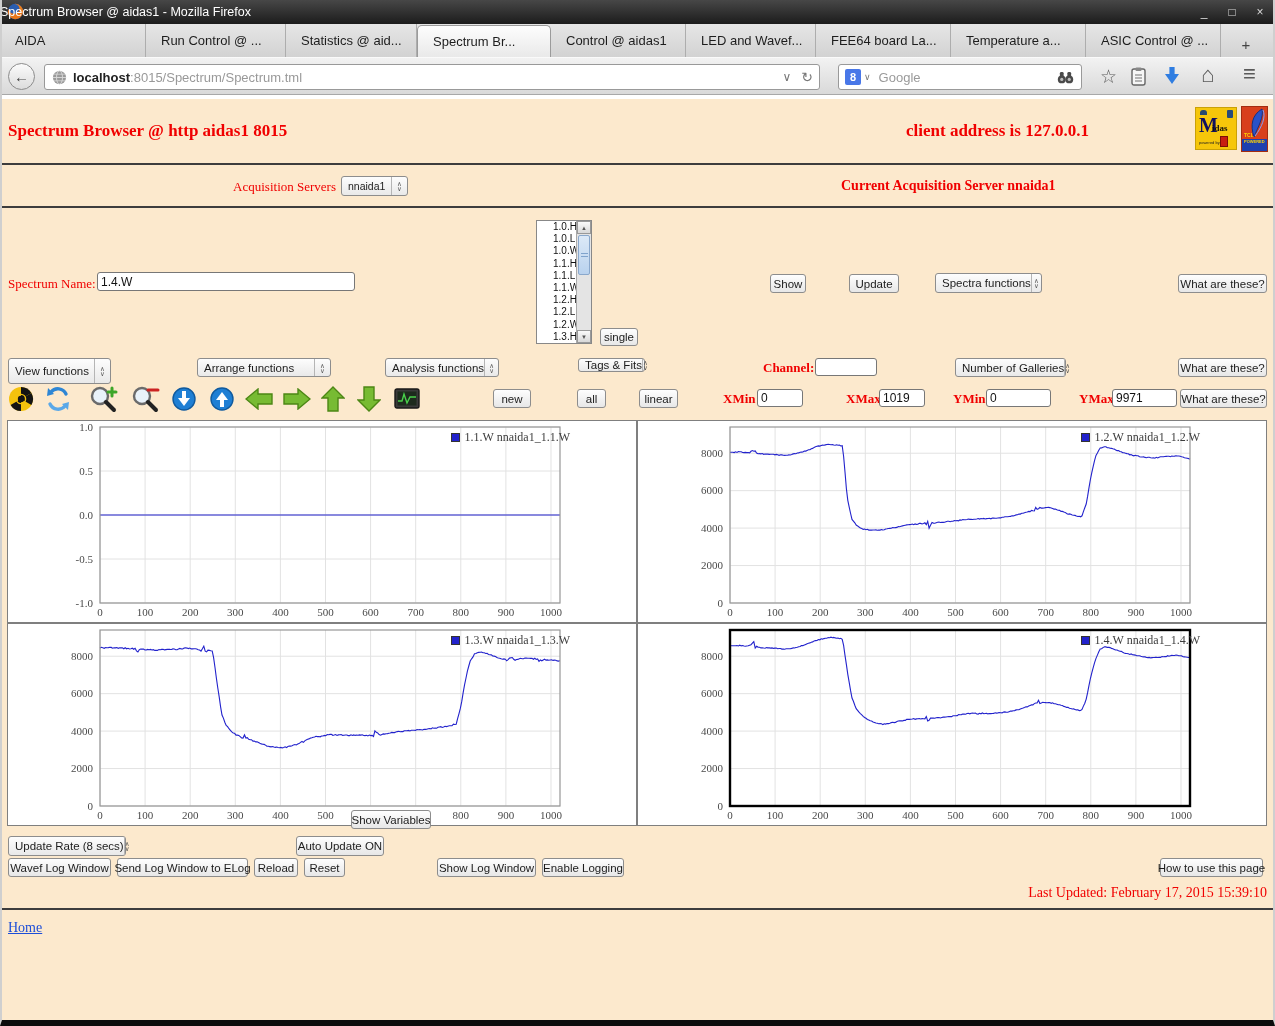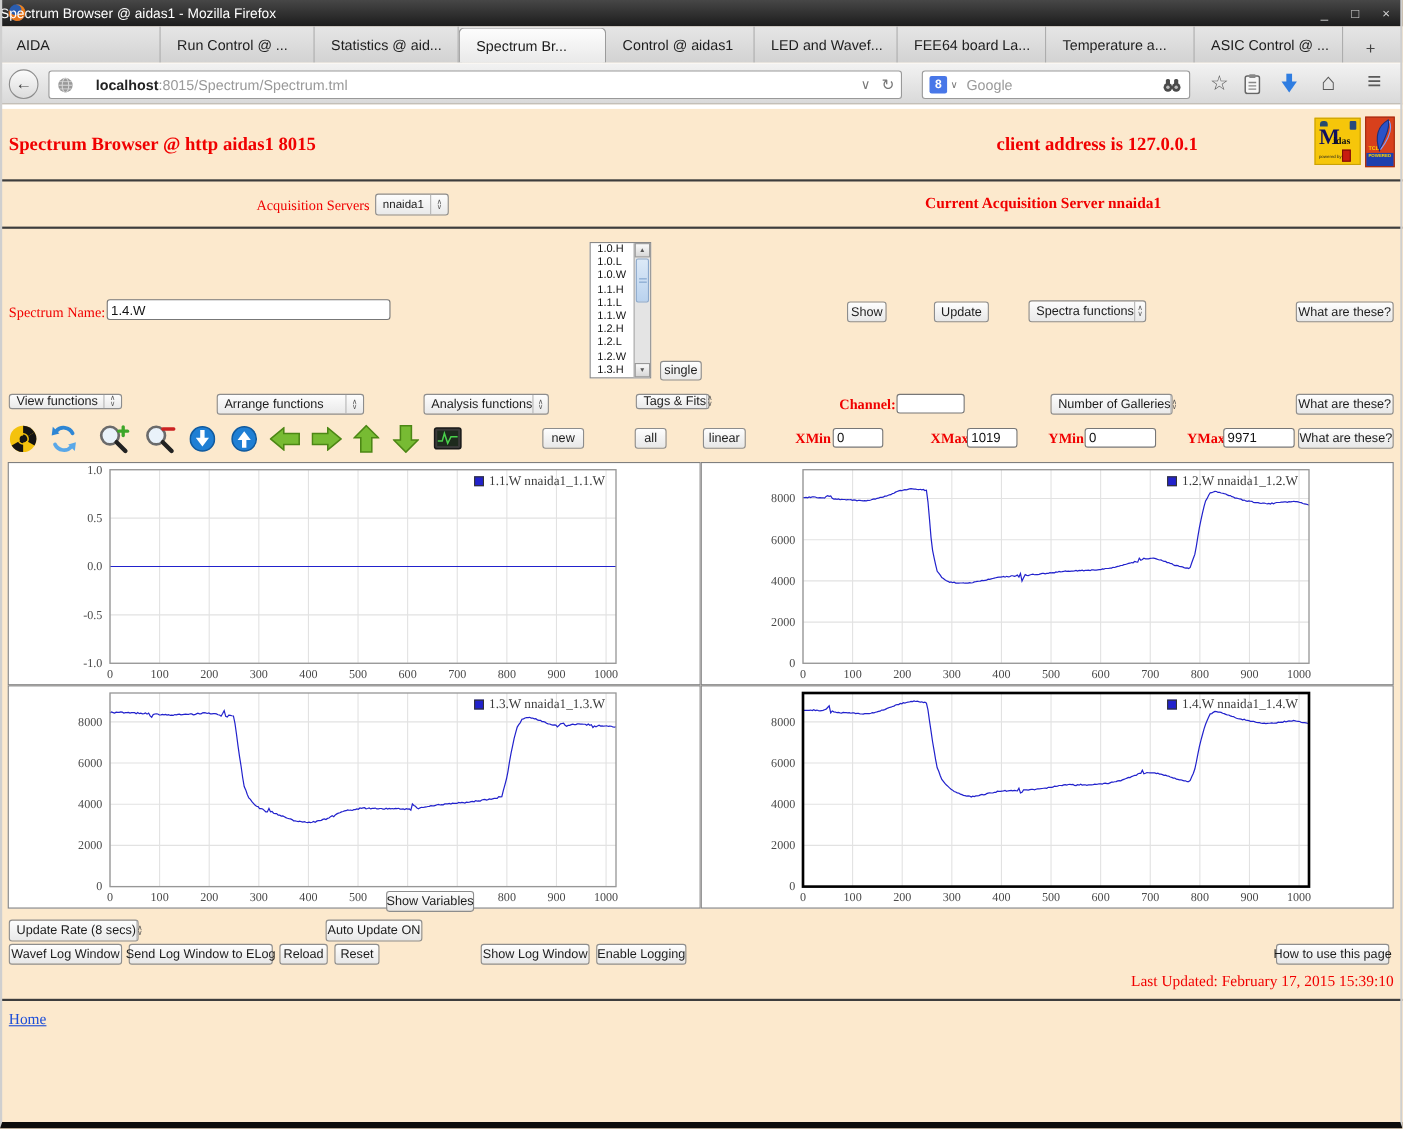--- a/index.html
+++ b/index.html
@@ -26,21 +26,21 @@
   .tab-plus { width:34px; height:26px; margin-left:8px; display:flex; align-items:center; justify-content:center;
     font-size:15px; color:#444; }
 
   .navbar { position:absolute; left:0; top:57px; width:1275px; height:38px;
     background:linear-gradient(#f2f2f2,#d9d9d9); border-top:1px solid #fafafa; border-bottom:1px solid #a8a8a8; }
   .back-btn { position:absolute; left:8px; top:5px; width:27px; height:27px; border-radius:50%;
     border:1px solid #8c8c8c; background:linear-gradient(#fbfbfb,#dcdcdc); color:#444;
     font-size:15px; font-weight:bold; display:flex; align-items:center; justify-content:center; }
   .url-box { position:absolute; left:44px; top:6px; width:776px; height:26px; background:#fff;
     border:1px solid #999; border-radius:3px; display:flex; align-items:center; font-size:13px; }
-  .url-host { color:#222; font-weight:bold; margin-left:20px; }
+  .url-host { color:#222; font-weight:bold; margin-left:6px; }
   .url-path { color:#999; }
   .url-right { position:absolute; right:6px; display:flex; gap:10px; color:#777; font-size:12px; align-items:center; }
   .search-box { position:absolute; left:838px; top:6px; width:244px; height:26px; background:#fff;
     border:1px solid #999; border-radius:3px; display:flex; align-items:center; }
   .g-fav { width:16px; height:16px; background:#4877e8; border-radius:2px; color:#fff; font-size:11px;
     font-weight:bold; text-align:center; line-height:16px; margin-left:6px; }
   .search-ph { color:#9a9a9a; font-size:13px; margin-left:8px; }
   .nav-icon { position:absolute; top:7px; color:#5a5a5a; font-size:18px; }
 
   
@@ -58,36 +58,36 @@
   .sel-label { flex:1; display:flex; align-items:center; padding-left:6px; white-space:nowrap; }
   .sel-spin { width:16px; border-left:1px solid #b5b5b5; display:flex; flex-direction:column;
     align-items:center; justify-content:center; color:#555; }
   .sel-spin span { font-size:6.5px; line-height:5px; }
   .tin { position:absolute; background:#fff; border:1px solid #777; border-radius:3px;
     font-size:12px; padding:0 3px; font-family:"Liberation Sans","DejaVu Sans",sans-serif; color:#111; }
 
   .listbox { position:absolute; left:536px; top:220px; width:56px; height:124px; background:#fff;
     border:1px solid #888; display:flex; }
   .lb-items { flex:1; overflow:hidden; }
-  .lb-item { font-size:10px; line-height:12.2px; padding-left:6px; color:#111; white-space:nowrap; }
+  .lb-item { font-size:10px; line-height:12.2px; padding-left:16px; color:#111; white-space:nowrap; }
   .lb-scroll { width:15px; background:#e4e4e4; border-left:1px solid #aaa; display:flex; flex-direction:column; }
   .lb-arrow { height:13px; background:linear-gradient(#fafafa,#d8d8d8); border:1px solid #999;
     font-size:6px; color:#555; display:flex; align-items:center; justify-content:center; }
   .lb-thumb { height:40px; margin:1px; background:linear-gradient(#dce9f7,#b9d2ee); border:1px solid #8aa8cc;
     border-radius:2px; display:flex; align-items:center; justify-content:center; }
   .lb-grip { width:7px; border-top:1px solid #7fa3cc; border-bottom:1px solid #7fa3cc; height:4px; }
 
   .toolicon { position:absolute; top:386px; }
 
   
   .charts { position:absolute; left:7px; top:420px; width:1260px; height:406px;
     display:grid; grid-template-columns:1fr 1fr; grid-template-rows:203px 203px; }
   .chart-panel { position:relative; background:#fff; border:1px solid #7f7f7f; }
   .chart-panel svg { position:absolute; left:0; top:0; }
-  .legend { position:absolute; top:9px; right:86px; display:flex; align-items:center; gap:5px; }
+  .legend { position:absolute; top:9px; right:66px; display:flex; align-items:center; gap:5px; }
   .legend-box { width:9px; height:9px; background:#0000dd; border:1px solid #333; display:inline-block; }
   .legend-text { font-family:"Liberation Serif","DejaVu Serif",serif; font-size:12px; color:#3c3c3c; }
 
   
   .midas-logo { position:absolute; left:1195px; top:107px; width:42px; height:43px; background:#f6c60a;
     border:1px solid #caa106; overflow:hidden; }
   .midas-m { position:absolute; left:3px; top:8px; font-family:"Liberation Serif",serif; font-weight:bold;
     color:#101060; font-size:20px; line-height:18px; }
   .midas-rest { position:absolute; left:16px; top:15px; font-family:"Liberation Serif",serif; font-weight:bold;
     color:#101010; font-size:9px; }
@@ -267,21 +267,21 @@
 <div class="btn" style="left:849px;top:274px;width:50px;height:19px">Update</div>
 <div class="sel" style="left:935px;top:273px;width:107px;height:20px">
   <span class="sel-label">Spectra functions</span>
   <span class="sel-spin">
       <span>∧</span>
       <span>∨</span>
     </span>
 </div>
 <div class="btn" style="left:1178px;top:274px;width:89px;height:19px">What are these?</div>
 
-<div class="sel" style="left:8px;top:358px;width:103px;height:14px">
+<div class="sel" style="left:8px;top:358px;width:103px;height:26px">
   <span class="sel-label">View functions</span>
   <span class="sel-spin">
       <span>∧</span>
       <span>∨</span>
     </span>
 </div>
 <div class="sel" style="left:197px;top:358px;width:134px;height:19px">
   <span class="sel-label">Arrange functions</span>
   <span class="sel-spin">
       <span>∧</span>

